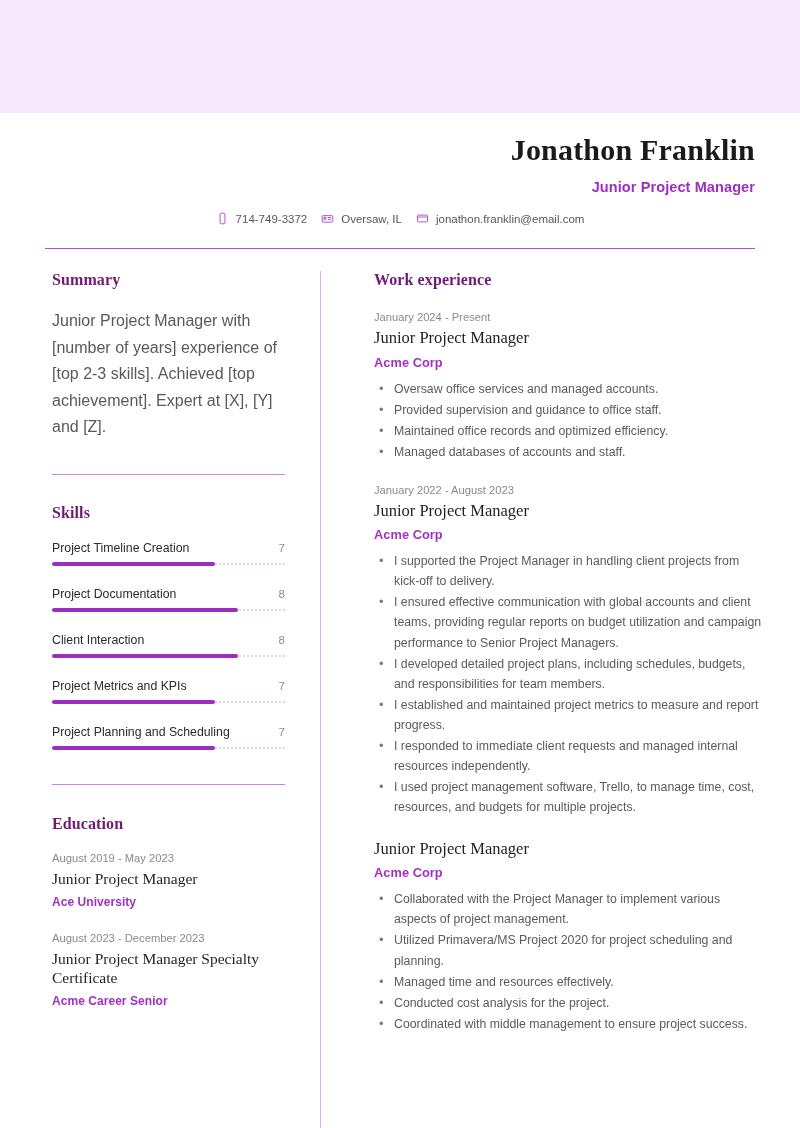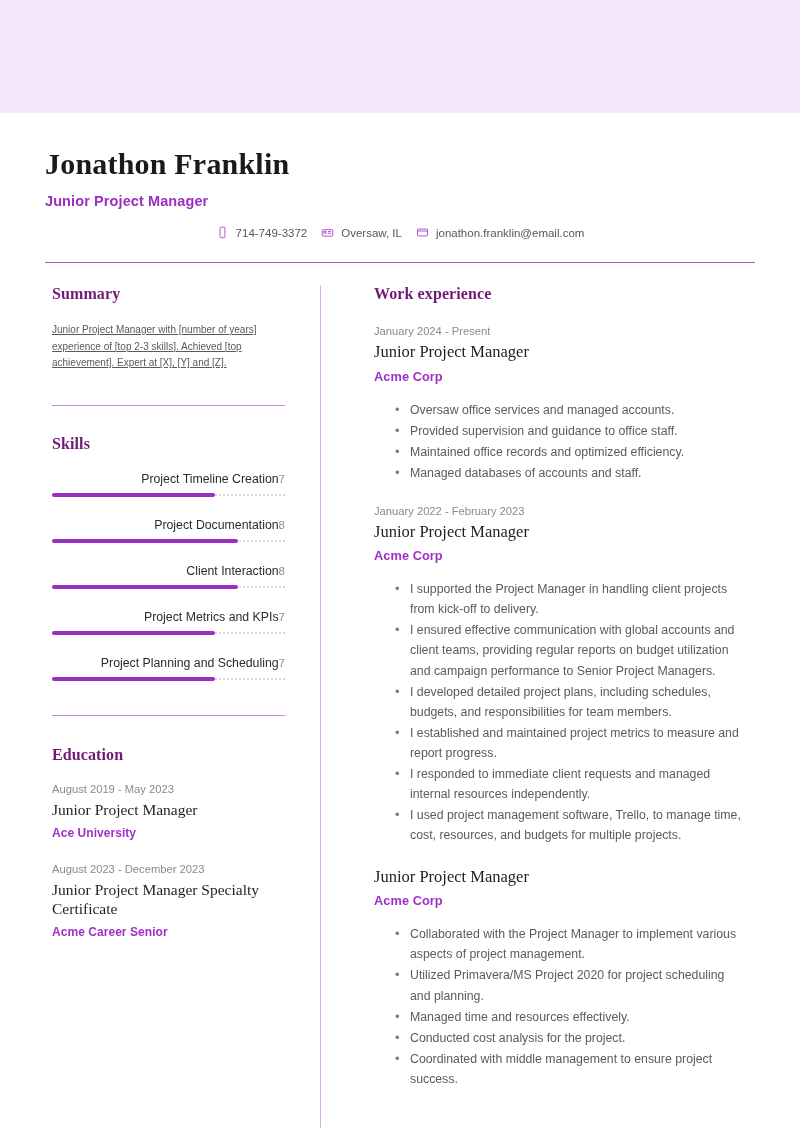--- a/index.html
+++ b/index.html
@@ -18,22 +18,22 @@
 
   
   .top-banner {
     height: 113px;
     background: #f6e7fb;
     width: 100%;
   }
 
   
   .header {
-    padding: 34px 45px 0 45px;
-    text-align: left;
+    padding: 20px 45px 0 45px;
+    text-align: right;
   }
   .full-name {
     font-family: "Liberation Serif", serif;
     font-weight: bold;
     font-size: 30px;
     color: #1a1a1a;
     letter-spacing: 0.2px;
     line-height: 1.1;
     margin: 0 0 13px 0;
   }
@@ -110,41 +110,40 @@
     color: #701a75;
     margin: 0 0 19px 0;
     letter-spacing: 0.1px;
   }
   .right-heading {
     margin-bottom: 22px;
   }
 
   
   .summary-text {
-    font-size: 10px;
+    font-size: 16px;
     line-height: 1.66;
     color: #595959;
     margin: 0;
-    text-decoration: underline;
   }
   .soft-rule {
     height: 1px;
     background: #c986dd;
     margin: 33px 0 0 0;
   }
 
   
   .skills-block { margin-top: 29px; }
   .skill {
     margin-bottom: 21px;
   }
   .skill:last-child { margin-bottom: 0; }
   .skill-top {
     display: flex;
-    justify-content: flex-end;
+    justify-content: space-between;
     align-items: baseline;
     margin-bottom: 7px;
   }
   .skill-name {
     font-size: 12.3px;
     color: #2b2b2b;
     font-weight: 400;
   }
   .skill-value {
     font-size: 11.5px;
@@ -215,21 +214,21 @@
   }
   .job-org {
     font-family: "Liberation Sans", sans-serif;
     font-weight: bold;
     font-size: 12.8px;
     color: #a031c4;
     margin-bottom: 9px;
     letter-spacing: 0.05px;
   }
   ul.bullets {
-    margin: 16px;
+    margin: 0;
     padding: 0 0 0 18px;
     list-style: none;
   }
   ul.bullets li {
     position: relative;
     font-size: 12.3px;
     line-height: 1.63;
     color: #5b5b5b;
     margin-bottom: 1px;
     padding-left: 2px;
@@ -382,21 +381,21 @@
             <div class="job-title">Junior Project Manager</div>
             <div class="job-org">Acme Corp</div>
             <ul class="bullets">
               <li>Oversaw office services and managed accounts.</li>
               <li>Provided supervision and guidance to office staff.</li>
               <li>Maintained office records and optimized efficiency.</li>
               <li>Managed databases of accounts and staff.</li>
             </ul>
           </div>
           <div class="job">
-            <div class="job-date">January 2022 - February 2023</div>
+            <div class="job-date">January 2022 - August 2023</div>
             <div class="job-title">Junior Project Manager</div>
             <div class="job-org">Acme Corp</div>
             <ul class="bullets">
               <li>I supported the Project Manager in handling client projects from kick-off to delivery.</li>
               <li>I ensured effective communication with global accounts and client teams, providing regular reports on budget utilization and campaign performance to Senior Project Managers.</li>
               <li>I developed detailed project plans, including schedules, budgets, and responsibilities for team members.</li>
               <li>I established and maintained project metrics to measure and report progress.</li>
               <li>I responded to immediate client requests and managed internal resources independently.</li>
               <li>I used project management software, Trello, to manage time, cost, resources, and budgets for multiple projects.</li>
             </ul>

